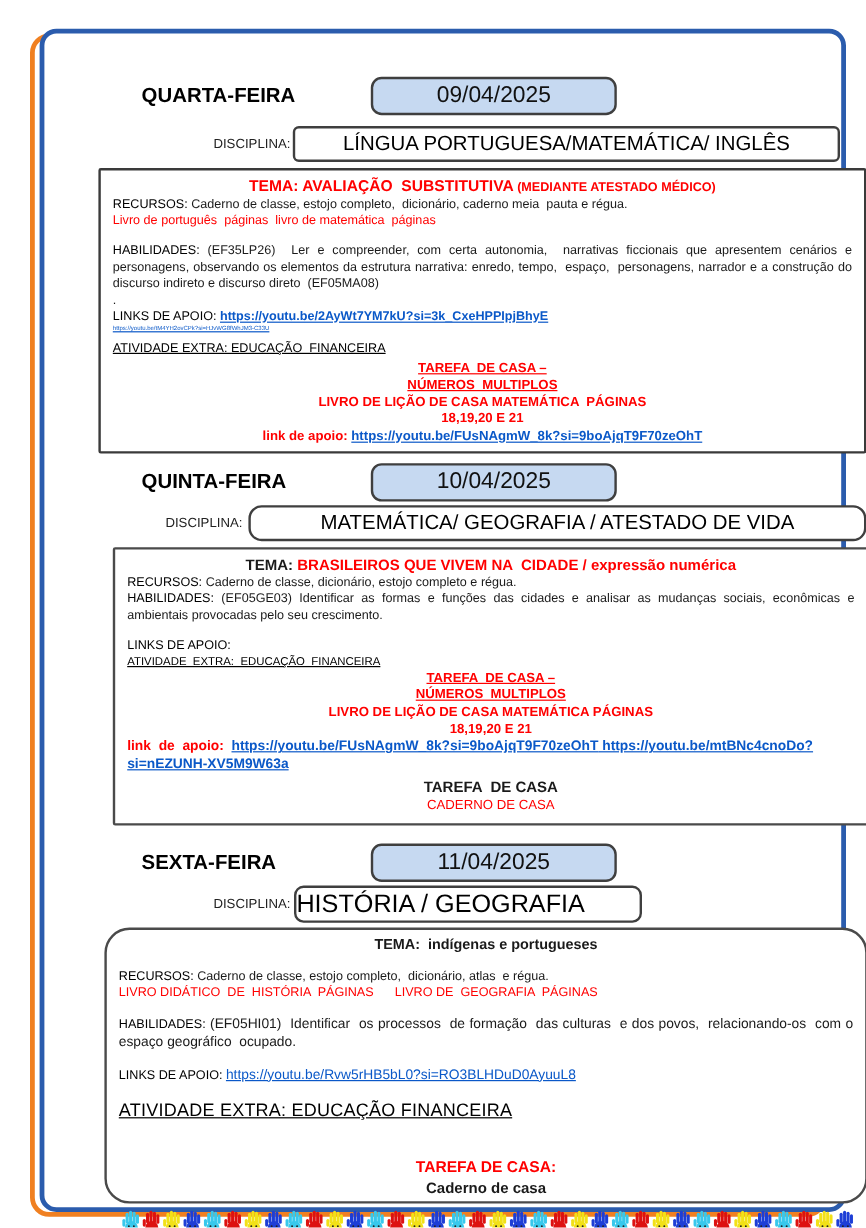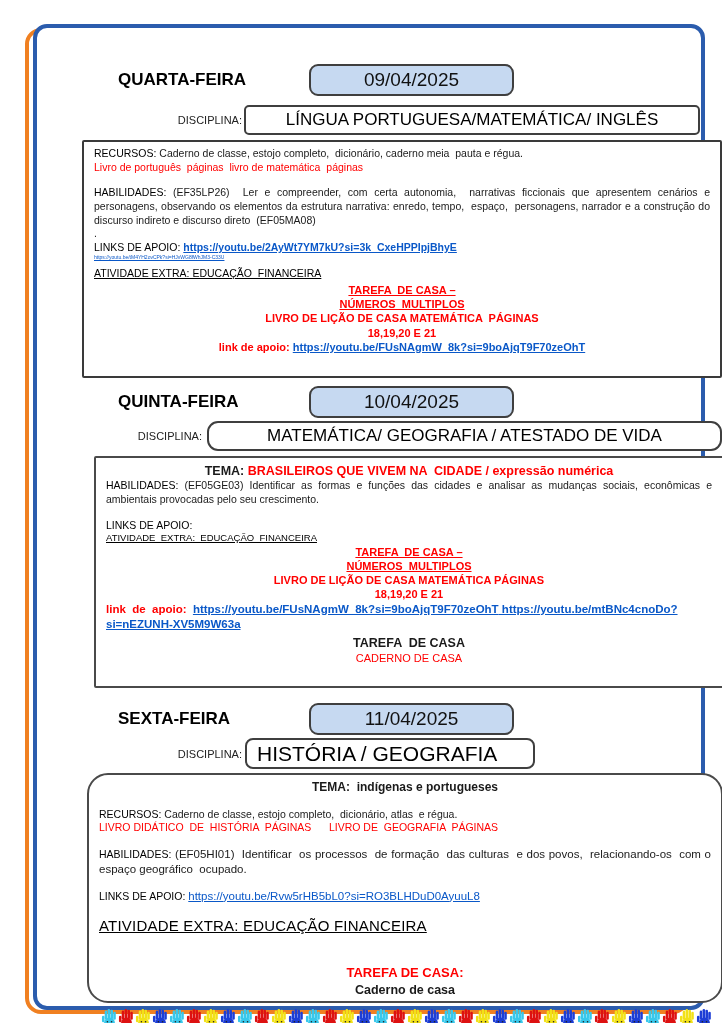--- a/index.html
+++ b/index.html
@@ -25,21 +25,21 @@
   .disc-row { display:flex; align-items:center; }
   .disc-label { font-size:11px; color:#222; text-align:right; flex:none; }
   .disc-box { border:2px solid #3f3f3f; background:#fff; display:flex; align-items:center;
               justify-content:center; color:#000; }
 
   .disc-row-1 .disc-label { width:168px; }
   .disc-row-1 .disc-box { margin-left:2px; width:456px; height:30px; border-radius:5px; font-size:17px; }
   .disc-row-2 .disc-label { width:128px; }
   .disc-row-2 .disc-box { margin-left:5px; width:515px; height:30px; border-radius:11px; font-size:17px; }
   .disc-row-3 .disc-label { width:168px; }
-  .disc-row-3 .disc-box { margin-left:3px; width:290px; height:31px; border-radius:8px; font-size:21px; justify-content:flex-start; padding-left:10px; }
+  .disc-row-3 .disc-box { margin-left:3px; width:290px; height:31px; border-radius:8px; font-size:21px; justify-content:flex-start; }
 
   .content-box { border:2px solid #3a3a3a; background:#fff; padding:5px 10px 4px 10px;
                  font-size:10.5px; line-height:1.3; border-radius:2px; }
   .box-1 { margin-left:8px;  margin-top:5px; width:640px; height:238px; }
   .box-2 { margin-left:20px; margin-top:5px; width:630px; height:232px; border-color:#4a4a4a; }
   .box-3 { margin-left:13px; margin-top:4px; width:636px; height:230px; border-color:#4a4a4a;border-radius:21px; }
 
   .line { white-space:pre-wrap; }
   .center { text-align:center; }
   .justify { text-align:justify; }
@@ -82,20 +82,21 @@
       </div>
 
       <div class="disc-row disc-row-1" style="margin-top:9px;">
         <div class="disc-label">DISCIPLINA:</div>
         <div class="disc-box">
           <span>LÍNGUA PORTUGUESA/MATEMÁTICA/ INGLÊS</span>
         </div>
       </div>
 
       <div class="content-box box-1">
+        <div class="line center red bold"><span class="tema1-main">TEMA: AVALIAÇÃO  SUBSTITUTIVA</span><span class="tema1-note"> (MEDIANTE ATESTADO MÉDICO)</span></div>
         <div class="line"><span class="lbl">RECURSOS:</span><span> Caderno de classe, estojo completo,  dicionário, caderno meia  pauta e régua.</span></div>
         <div class="line red">Livro de português  páginas  livro de matemática  páginas</div>
         <div class="gap-m"></div>
         <div class="line justify"><span class="lbl">HABILIDADES:</span><span> (EF35LP26)  Ler e compreender, com certa autonomia,  narrativas ficcionais que apresentem cenários e personagens, observando os elementos da estrutura narrativa: enredo, tempo,  espaço,  personagens, narrador e a construção do discurso indireto e discurso direto  (EF05MA08)</span></div>
         <div class="line">.</div>
         <div class="line"><span class="lbl">LINKS DE APOIO:</span> <a class="link bold">https://youtu.be/2AyWt7YM7kU?si=3k_CxeHPPIpjBhyE</a></div>
         <div class="line tiny-link"><a class="link">https://youtu.be/tM4YH2ovCPk?si=HJvWG8fWhJM3-C33U</a></div>
         <div class="gap-s"></div>
         <div class="line ativ1 lbl u">ATIVIDADE EXTRA: EDUCAÇÃO  FINANCEIRA</div>
         <div class="line center red bold u bigline" style="margin-top:2px;">TAREFA  DE CASA –</div>
@@ -114,20 +115,21 @@
 
       <div class="disc-row disc-row-2" style="margin-top:3px;">
         <div class="disc-label">DISCIPLINA:</div>
         <div class="disc-box">
           <span>MATEMÁTICA/ GEOGRAFIA / ATESTADO DE VIDA</span>
         </div>
       </div>
 
       <div class="content-box box-2">
         <div class="line center bold tema2"><span>TEMA: </span><span class="red">BRASILEIROS QUE VIVEM NA  CIDADE / expressão numérica</span></div>
+        <div class="line"><span class="lbl">RECURSOS:</span><span> Caderno de classe, dicionário, estojo completo e régua.</span></div>
         <div class="line justify"><span class="lbl">HABILIDADES:</span><span> (EF05GE03) Identificar as formas e funções das cidades e analisar as mudanças sociais, econômicas e ambientais provocadas pelo seu crescimento.</span></div>
         <div class="gap-m"></div>
         <div class="line lbl">LINKS DE APOIO:</div>
         <div class="line ativ2 lbl u">ATIVIDADE  EXTRA:  EDUCAÇÃO  FINANCEIRA</div>
         <div class="line center red bold u bigline">TAREFA  DE CASA –</div>
         <div class="line center red bold u tarefa-red">NÚMEROS  MULTIPLOS</div>
         <div class="line center red bold tarefa-red">LIVRO DE LIÇÃO DE CASA MATEMÁTICA PÁGINAS</div>
         <div class="line center red bold tarefa-red">18,19,20 E 21</div>
         <div class="line d2links"><span class="red bold">link  de  apoio:  </span><a class="link bold">https://youtu.be/FUsNAgmW_8k?si=9boAjqT9F70zeOhT</a><a class="link bold"> https://youtu.be/mtBNc4cnoDo?si=nEZUNH-XV5M9W63a</a></div>
         <div class="line center bold tarefa2-title" style="margin-top:3px;">TAREFA  DE CASA</div>

